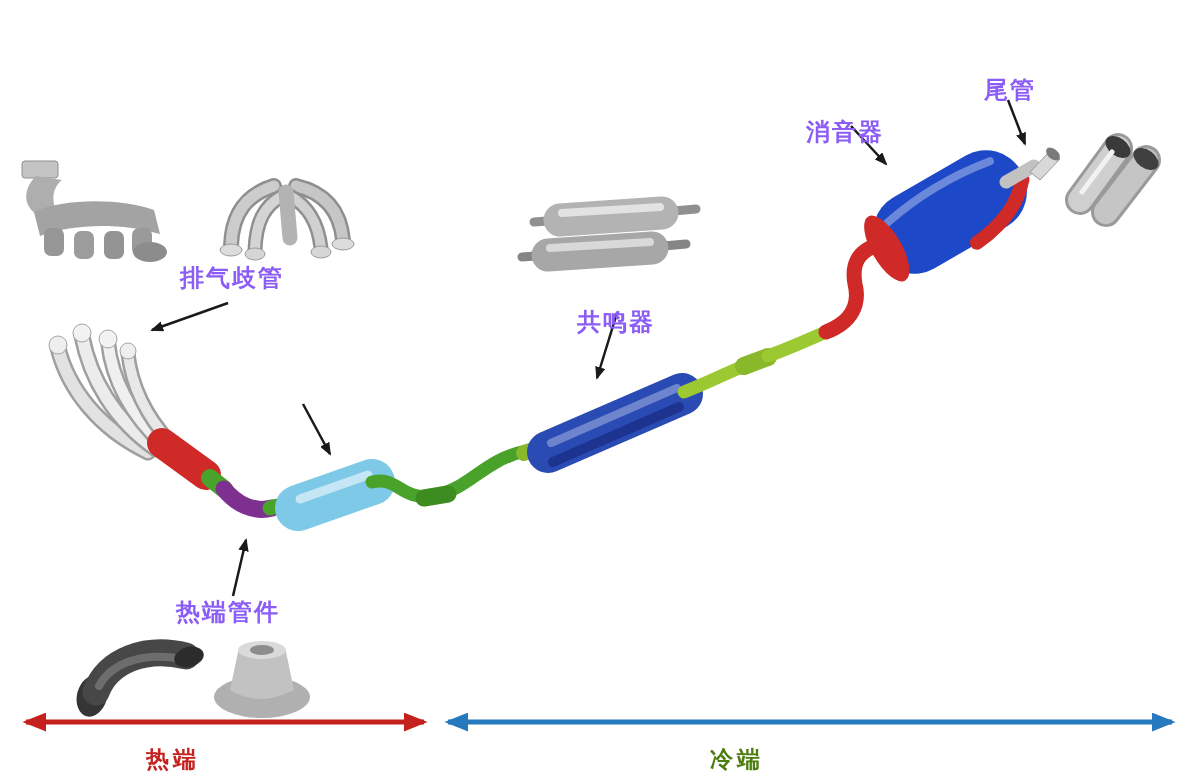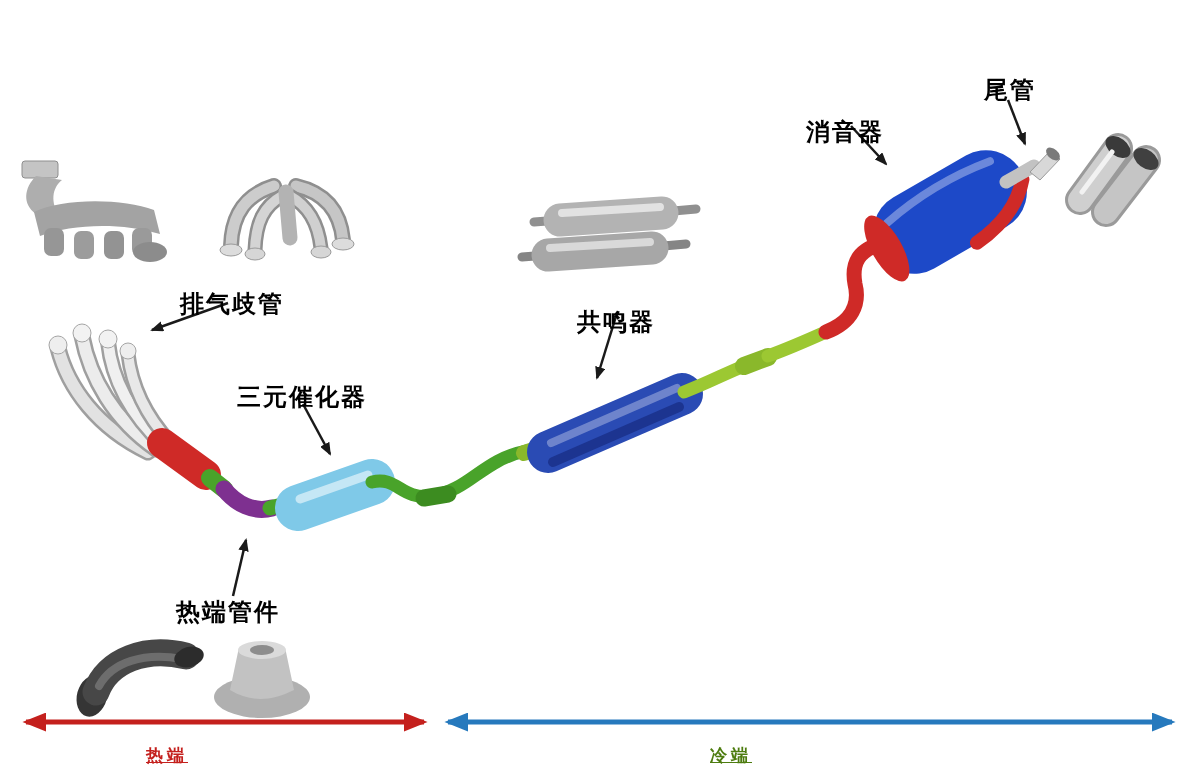--- a/index.html
+++ b/index.html
@@ -1,21 +1,21 @@
 <!DOCTYPE html>
 <html><head>
 <meta charset="utf-8">
 <style>
   html,body{margin:0;padding:0;background:#ffffff;}
   .page{position:relative;width:1191px;height:784px;background:#ffffff;overflow:hidden;
         font-family:"Liberation Sans","DejaVu Sans",sans-serif;}
   .page svg{position:absolute;left:0;top:0;}
-  .label{position:absolute;font-weight:700;font-size:24px;color:#000000;
+  .label{position:absolute;font-weight:700;font-size:24px;color:#8b5cf6;
          letter-spacing:2px;white-space:nowrap;}
-  .zone{font-size:17px;letter-spacing:4px;text-decoration:underline;}
+  .zone{font-size:23px;letter-spacing:4px;}
   .hot{color:#c4201d;}
   .cold{color:#4d7c0f;}
 </style>
 </head>
 <body>
 
 <div class="page">
 
   <svg width="1191" height="784" viewBox="0 0 1191 784">
     <defs>
@@ -141,22 +141,21 @@
       <line x1="233" y1="596" x2="246" y2="540" marker-end="url(#mk-black)"></line>
       <line x1="617" y1="313" x2="597" y2="378" marker-end="url(#mk-black)"></line>
       <line x1="851" y1="126" x2="886" y2="164" marker-end="url(#mk-black)"></line>
       <line x1="1008" y1="100" x2="1025" y2="144" marker-end="url(#mk-black)"></line>
     </g>
 
     <line x1="26" y1="722" x2="424" y2="722" stroke="#c4201d" stroke-width="5" marker-start="url(#mk-red)" marker-end="url(#mk-red)"></line>
     <line x1="448" y1="722" x2="1172" y2="722" stroke="#2679bd" stroke-width="5" marker-start="url(#mk-blue)" marker-end="url(#mk-blue)"></line>
   </svg>
 
-  <div class="label" style="left:180px;top:288px">排气歧管</div>
-  <div class="label" style="left:237px;top:381px">三元催化器</div>
+  <div class="label" style="left:180px;top:262px">排气歧管</div>
   <div class="label" style="left:176px;top:596px">热端管件</div>
   <div class="label" style="left:577px;top:306px">共鸣器</div>
   <div class="label" style="left:806px;top:116px">消音器</div>
   <div class="label" style="left:984px;top:74px">尾管</div>
   <div class="label zone hot" style="left:146px;top:744px">热端</div>
   <div class="label zone cold" style="left:710px;top:744px">冷端</div>
 
 </div>
 
 </body></html>

